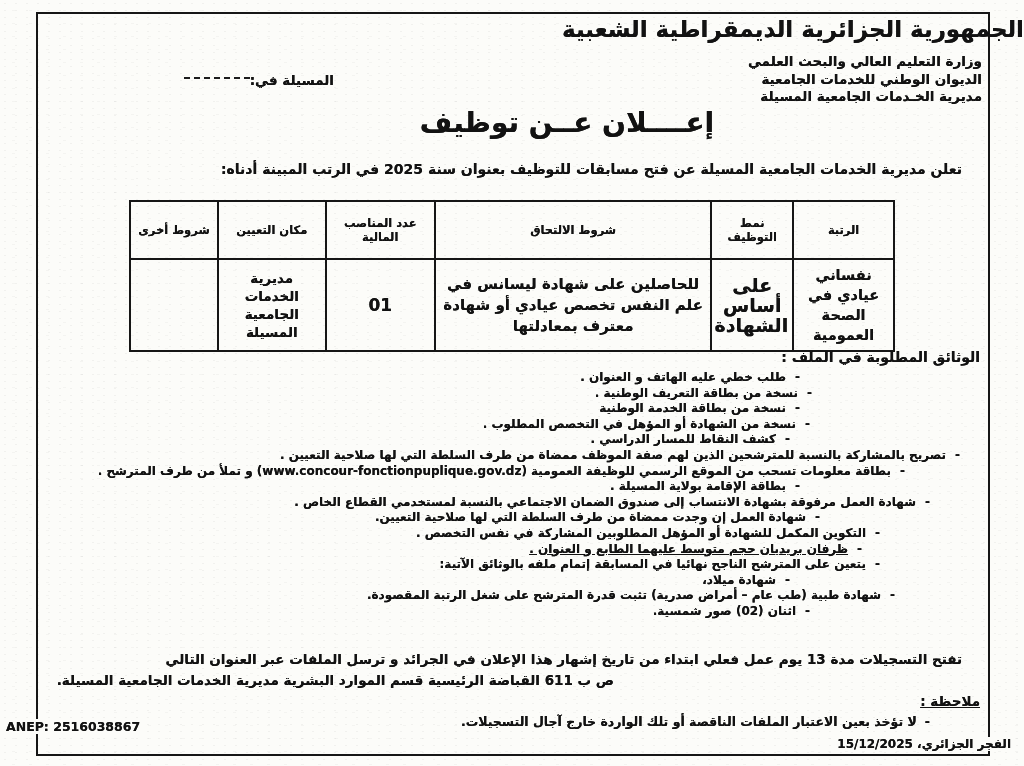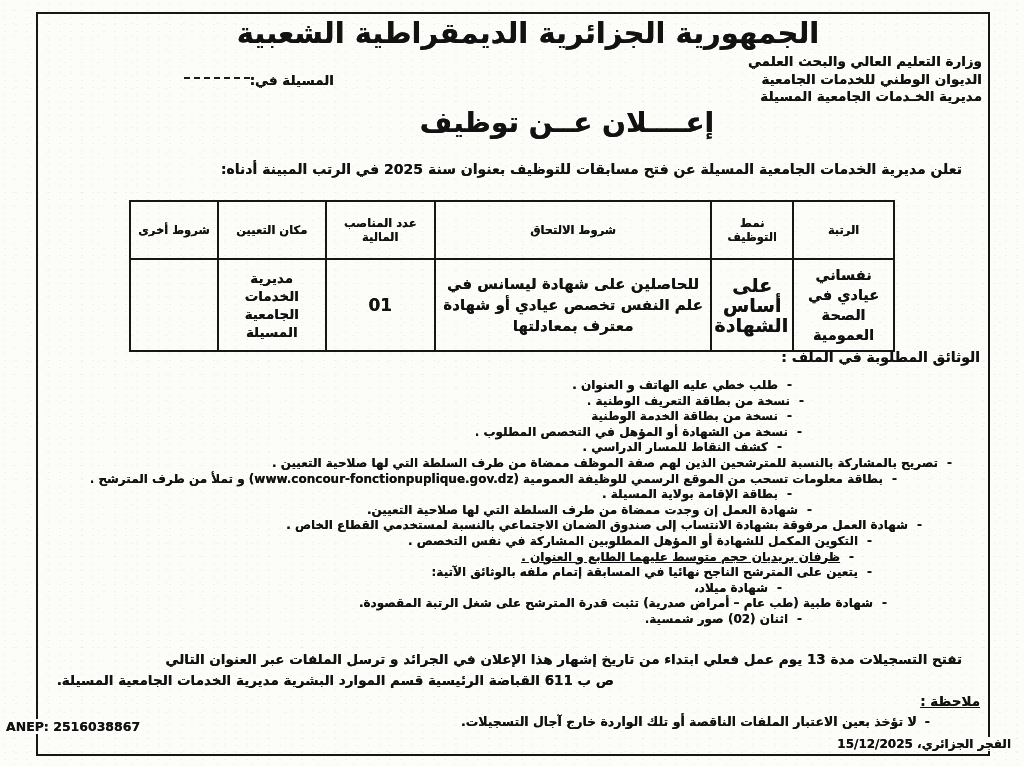--- a/index.html
+++ b/index.html
@@ -8,39 +8,39 @@
     background:#fcfcf9;
     background-image:radial-gradient(rgba(0,0,0,0.045) 1px, transparent 1px),
                      radial-gradient(rgba(0,0,0,0.03) 1px, transparent 1.2px);
     background-size:11px 7px,17px 13px;
     background-position:0 0,5px 4px;
     font-family:"DejaVu Sans",sans-serif;
     color:#121212;direction:rtl;
     text-shadow:0 0 .6px rgba(0,0,0,.85);
   }
   .frame{position:absolute;left:36px;top:12px;width:950px;height:740px;border:2.5px solid #161616;}
-  .republic-title{position:absolute;top:16px;left:0;right:0;text-align:center;font-size:29px;font-weight:bold;padding-left:32px;}
+  .republic-title{position:absolute;top:16px;left:0;right:0;text-align:right;font-size:23px;font-weight:bold;padding-left:32px;}
   .ministry-block{position:absolute;top:53px;right:42px;text-align:right;font-size:13.5px;font-weight:bold;line-height:17.5px;}
   .place-date{position:absolute;top:72px;left:182px;width:152px;display:flex;align-items:center;font-size:13.5px;font-weight:bold;direction:rtl;}
   .place-date .dashes{flex:1;border-bottom:2.5px dashed #1c1c1c;margin-bottom:4px;margin-left:2px;}
   .announce-title{position:absolute;top:106px;left:110px;right:0;text-align:center;font-size:28px;font-weight:bold;letter-spacing:1px;}
   .intro{position:absolute;top:161px;right:62px;left:50px;text-align:right;font-size:14px;font-weight:bold;}
   table.recruit{position:absolute;top:200px;right:129px;width:766px;border-collapse:collapse;table-layout:fixed;}
   table.recruit th,table.recruit td{border:2.5px solid #161616;text-align:center;vertical-align:middle;font-weight:bold;padding:2px 4px;}
   table.recruit th{height:52px;font-size:11.5px;line-height:14px;}
   table.recruit td{height:86px;}
   .c-rank{width:13.2%;} .c-mode{width:10.7%;} .c-cond{width:36.2%;}
   .c-count{width:14.3%;} .c-place{width:14.1%;} .c-other{width:11.5%;}
   td.cell-rank{font-size:14.5px;line-height:20px;}
   td.cell-mode{font-size:19px;line-height:20px;}
   td.cell-cond{font-size:15px;line-height:21px;}
   td.cell-count{font-size:17px;}
   td.cell-place{font-size:13.5px;line-height:18px;}
   .docs-heading{position:absolute;top:349px;right:44px;font-size:14px;font-weight:bold;}
-  ul.docs{position:absolute;top:370px;right:64px;left:42px;margin:8px;padding:0;list-style:none;text-align:right;}
+  ul.docs{position:absolute;top:370px;right:64px;left:42px;margin:0;padding:0;list-style:none;text-align:right;}
   ul.docs li{font-size:12px;font-weight:bold;line-height:15.6px;}
   ul.docs .blt{display:inline-block;margin-left:9px;}
   .closing{position:absolute;top:649px;right:62px;left:38px;font-size:13.5px;font-weight:bold;line-height:21px;text-align:right;}
   .closing .l2{padding-right:348px;white-space:nowrap;}
   .note-heading{position:absolute;top:693px;right:44px;font-size:13.5px;font-weight:bold;text-decoration:underline;}
   .note-line{position:absolute;top:714px;right:94px;font-size:12.5px;font-weight:bold;margin-left:48px;}
   .note-line .blt{display:inline-block;margin-left:8px;}
   .footer-anep{position:absolute;left:4px;top:719px;font-size:12.5px;font-weight:bold;direction:ltr;background:#fcfcf9;padding-left:2px;}
   .footer-journal{position:absolute;right:10px;top:737px;font-size:12px;font-weight:bold;background:#fcfcf9;padding:0 3px;}
 </style>
@@ -103,22 +103,22 @@
 
   <ul class="docs">
     <li style="padding-right:160px;"><span class="blt">-</span><span>طلب خطي عليه الهاتف و العنوان .</span></li>
     <li style="padding-right:148px;"><span class="blt">-</span><span>نسخة من بطاقة التعريف الوطنية .</span></li>
     <li style="padding-right:160px;"><span class="blt">-</span><span>نسخة من بطاقة الخدمة الوطنية</span></li>
     <li style="padding-right:150px;"><span class="blt">-</span><span>نسخة من الشهادة أو المؤهل في التخصص المطلوب .</span></li>
     <li style="padding-right:170px;"><span class="blt">-</span><span>كشف النقاط للمسار الدراسي .</span></li>
     <li><span class="blt">-</span><span>تصريح بالمشاركة بالنسبة للمترشحين الذين لهم صفة الموظف ممضاة من طرف السلطة التي لها صلاحية التعيين .</span></li>
     <li style="padding-right:55px;"><span class="blt">-</span><span>بطاقة معلومات تسحب من الموقع الرسمي للوظيفة العمومية (www.concour-fonctionpuplique.gov.dz) و تملأ من طرف المترشح .</span></li>
     <li style="padding-right:160px;"><span class="blt">-</span><span>بطاقة الإقامة بولاية المسيلة .</span></li>
+    <li style="padding-right:30px;"><span class="blt">-</span><span>شهادة العمل مرفوقة بشهادة الانتساب إلى صندوق الضمان الاجتماعي بالنسبة لمستخدمي القطاع الخاص .</span></li>
     <li style="padding-right:140px;"><span class="blt">-</span><span>شهادة العمل إن وجدت ممضاة من طرف السلطة التي لها صلاحية التعيين.</span></li>
-    <li style="padding-right:30px;"><span class="blt">-</span><span>شهادة العمل مرفوقة بشهادة الانتساب إلى صندوق الضمان الاجتماعي بالنسبة لمستخدمي القطاع الخاص .</span></li>
     <li style="padding-right:80px;"><span class="blt">-</span><span>التكوين المكمل للشهادة أو المؤهل المطلوبين المشاركة في نفس التخصص .</span></li>
     <li style="padding-right:98px;text-decoration:underline;"><span class="blt">-</span><span>ظرفان بريديان حجم متوسط عليهما الطابع و العنوان .</span></li>
     <li style="padding-right:80px;"><span class="blt">-</span><span>يتعين على المترشح الناجح نهائيا في المسابقة إتمام ملفه بالوثائق الآتية:</span></li>
     <li style="padding-right:170px;"><span class="blt">-</span><span>شهادة ميلاد،</span></li>
     <li style="padding-right:65px;"><span class="blt">-</span><span>شهادة طبية (طب عام – أمراض صدرية) تثبت قدرة المترشح على شغل الرتبة المقصودة.</span></li>
     <li style="padding-right:150px;"><span class="blt">-</span><span>اثنان (02) صور شمسية.</span></li>
   </ul>
 
   <div class="closing">
     <div class="l1">تفتح التسجيلات مدة 13 يوم عمل فعلي ابتداء من تاريخ إشهار هذا الإعلان في الجرائد و ترسل الملفات عبر العنوان التالي</div>

